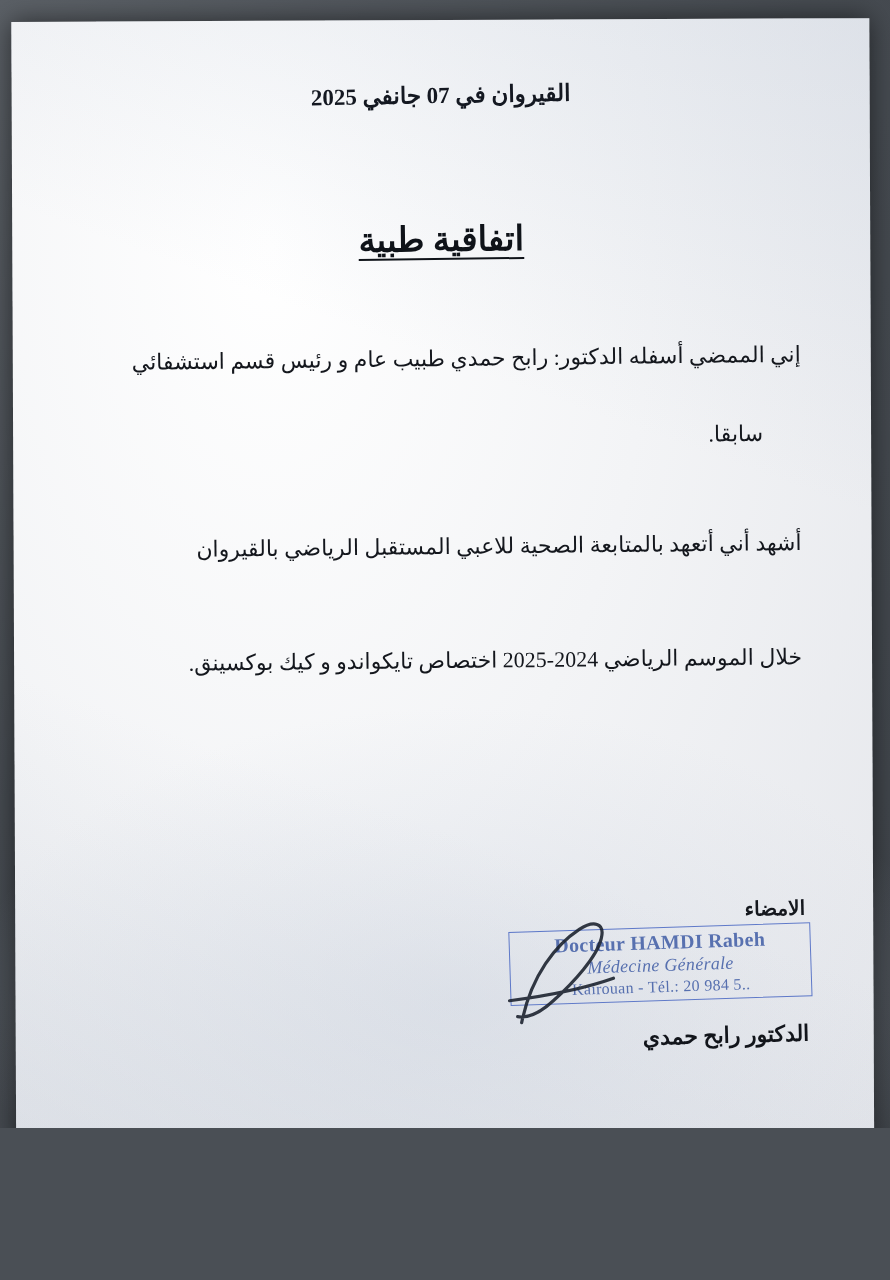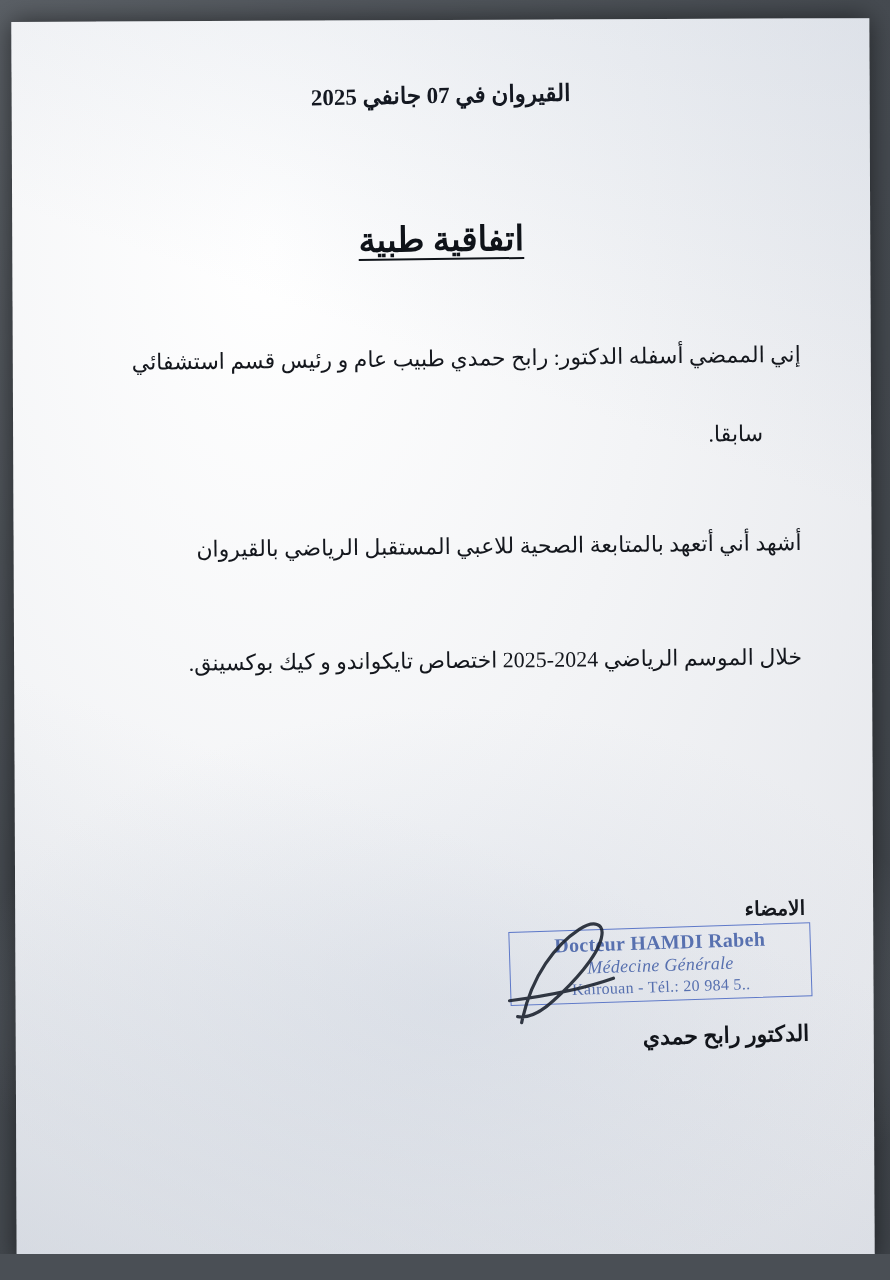--- a/index.html
+++ b/index.html
@@ -11,21 +11,21 @@
     width: 890px;
     height: 1280px;
     overflow: hidden;
     font-family: "Liberation Serif", "DejaVu Serif", serif;
   }
 
   
   .photo {
     position: relative;
     width: 890px;
-    height: 1254px;
+    height: 1128px;
     background: linear-gradient(135deg, #5b6066 0%, #464b51 40%, #3f444a 100%);
     overflow: hidden;
   }
 
   .paper {
     position: absolute;
     left: 14px;
     top: 20px;
     width: 858px;
     height: 1243px;

